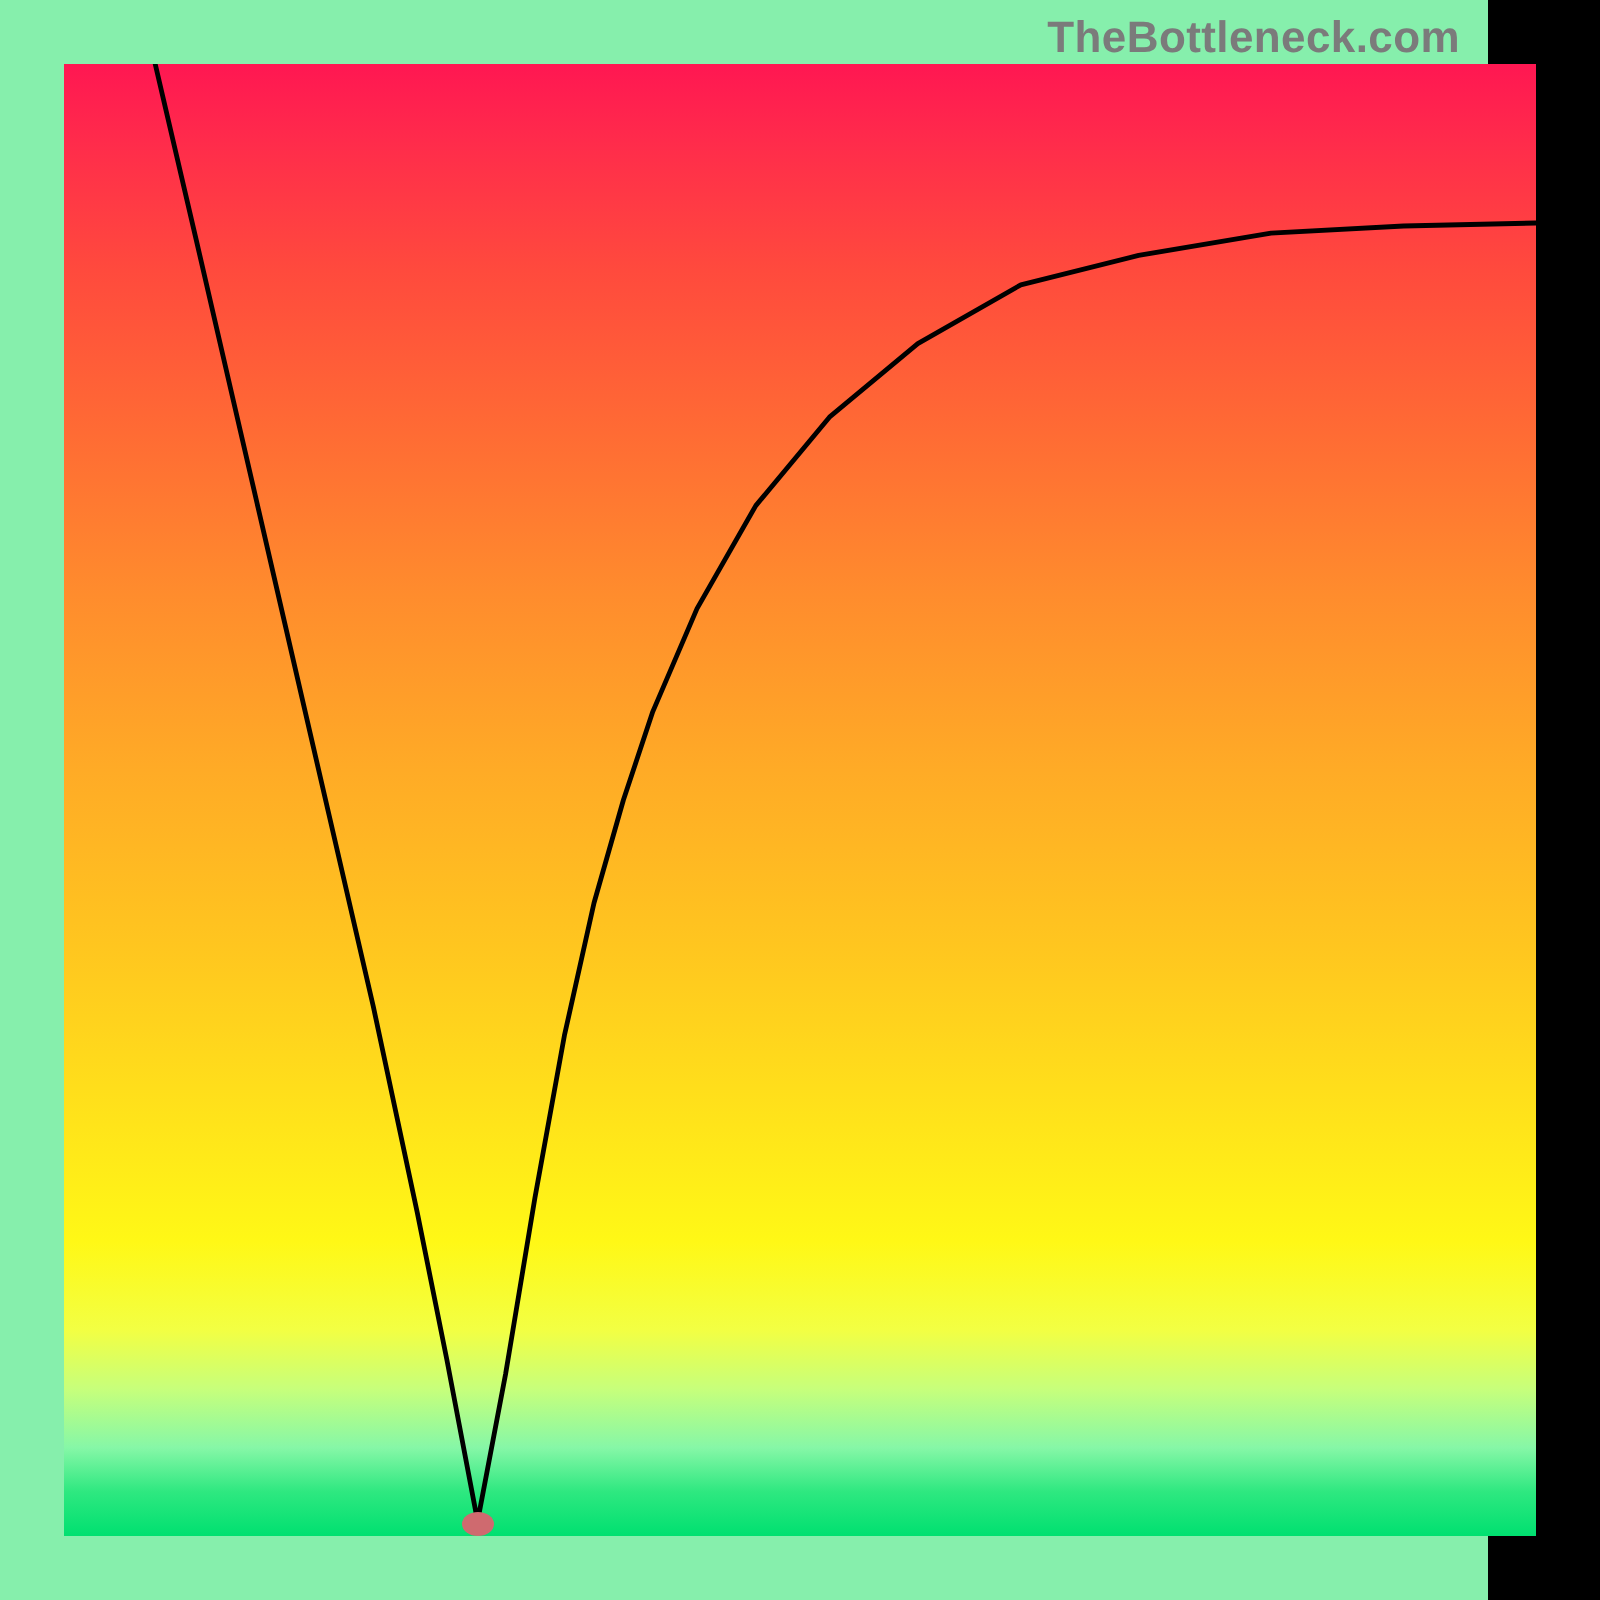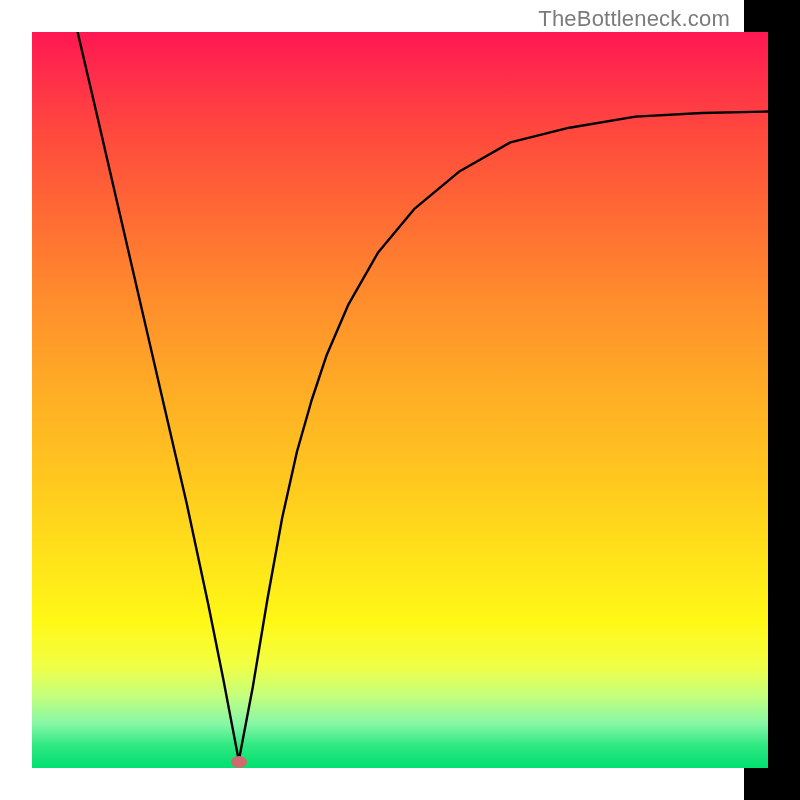--- a/index.html
+++ b/index.html
@@ -8,21 +8,22 @@
     width: 800px;
     height: 800px;
     overflow: hidden;
     background: #000;
     font-family: Arial, Helvetica, sans-serif;
   }
   .frame {
     position: relative;
     width: 744px;
     height: 800px;
-    background: #ffffff;
+    background: #86efac;
+    font-weight: bold;
   }
   .plot-area {
     position: absolute;
     left: 32px;
     top: 32px;
     width: 736px;
     height: 736px;
     background: linear-gradient(
       to bottom,
       #ff1752 0%,

